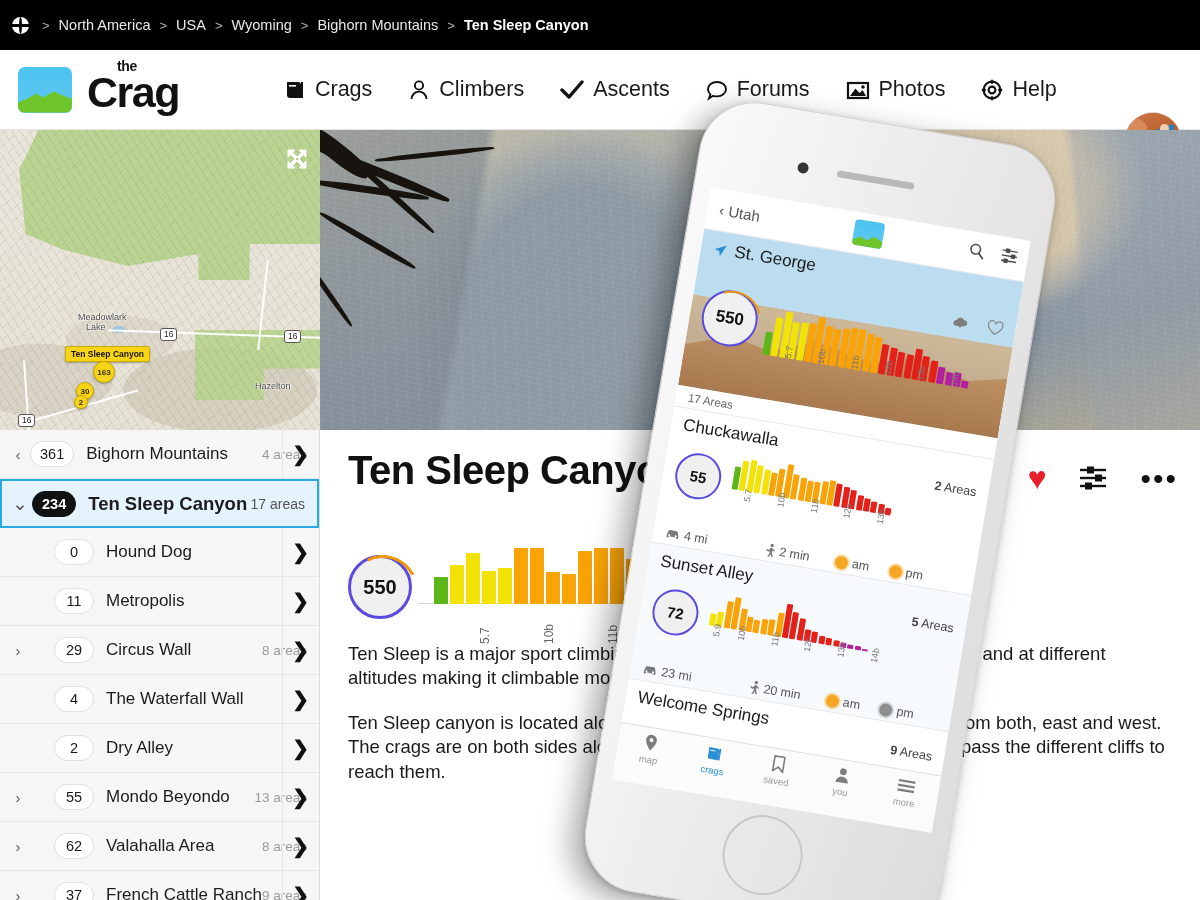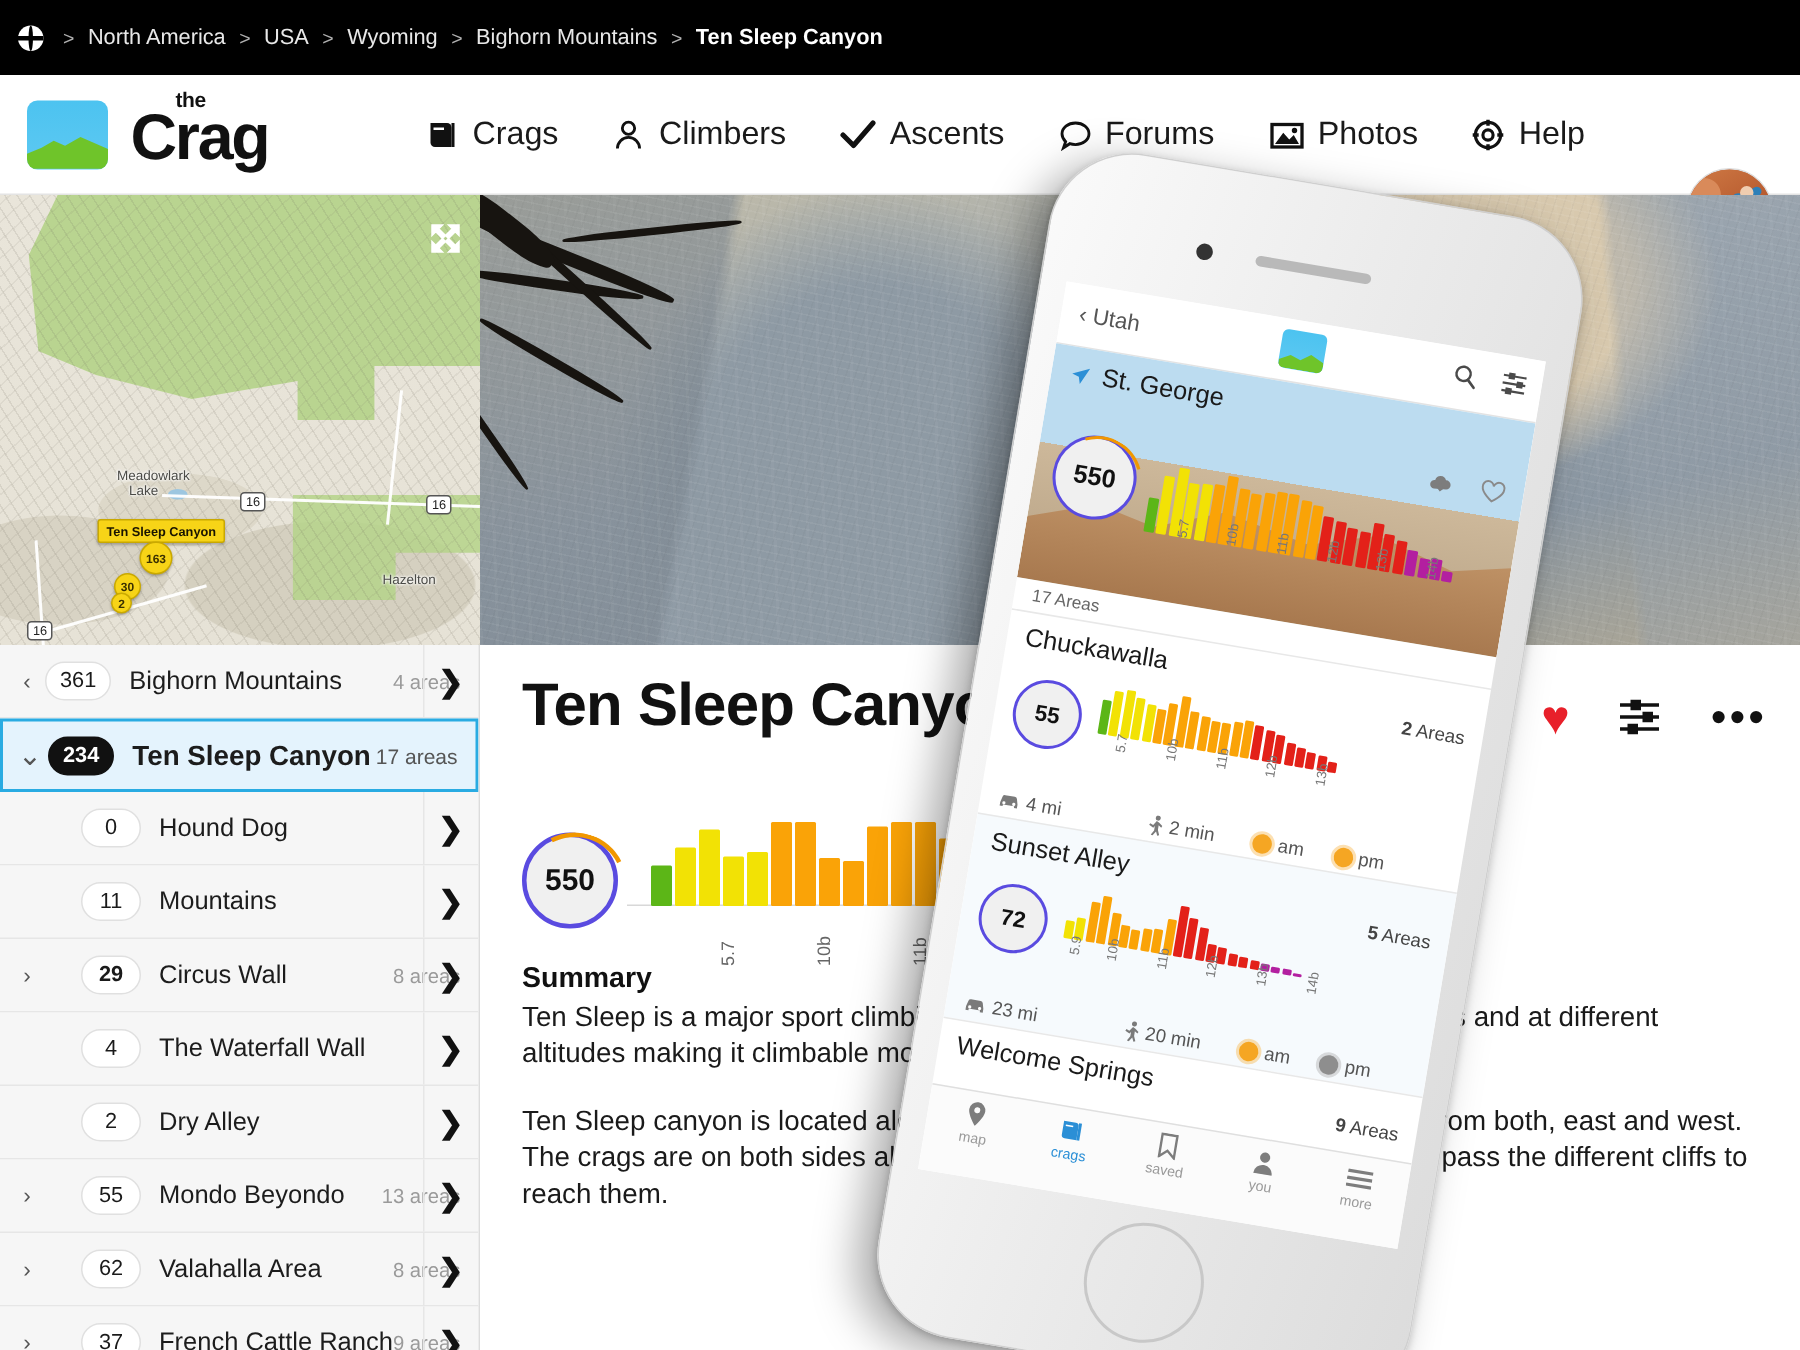--- a/index.html
+++ b/index.html
@@ -563,27 +563,27 @@
     <div class="side-row">
       <span class="side-caret" style="visibility: hidden;"></span>
       <span class="side-count" style="margin-left: 24px;">0</span>
       <span class="side-label">Hound Dog</span>
       <span class="side-areas"></span>
       <span class="side-chev">❯</span>
     </div>
     <div class="side-row">
       <span class="side-caret" style="visibility: hidden;"></span>
       <span class="side-count" style="margin-left: 24px;">11</span>
-      <span class="side-label">Mountains</span>
+      <span class="side-label">Metropolis</span>
       <span class="side-areas"></span>
       <span class="side-chev">❯</span>
     </div>
     <div class="side-row">
       <span class="side-caret">›</span>
-      <span class="side-count" style="margin-left: 24px; font-weight: bold;">29</span>
+      <span class="side-count" style="margin-left: 24px;">29</span>
       <span class="side-label">Circus Wall</span>
       <span class="side-areas">8 areas</span>
       <span class="side-chev">❯</span>
     </div>
     <div class="side-row">
       <span class="side-caret" style="visibility: hidden;"></span>
       <span class="side-count" style="margin-left: 24px;">4</span>
       <span class="side-label">The Waterfall Wall</span>
       <span class="side-areas"></span>
       <span class="side-chev">❯</span>
@@ -680,21 +680,20 @@
         <span class="xl" style="left: 44px; top: 38px;">5.7</span>
         <span class="xl" style="left: 108px; top: 38px;">10b</span>
         <span class="xl" style="left: 172px; top: 38px;">11b</span>
         <span class="xl" style="left: 236px; top: 38px;">12b</span>
         <span class="xl" style="left: 300px; top: 38px;">13b</span>
         <span class="xl" style="left: 364px; top: 38px;">14b</span>
       </div>
   </div>
 
   <div id="bodycopy">
-      <div class="sec-head">Summary</div>
       <div class="sec-body">Ten Sleep is a major sport climbing site. The cliffs are of different orientations and at different altitudes making it climbable most of the year (except winter).</div>
       <div class="sec-gap"></div>
       <div class="sec-body">Ten Sleep canyon is located along highway 16 and can easily be reached from both, east and west. The crags are on both sides along the canyon. Choose the right pull-out to pass the different cliffs to reach them.</div>
     </div>
 </div>
 
 <div id="phone">
   <div id="phone-body"></div>
   <div id="phone-cam"></div>
   <div id="phone-speaker"></div>

